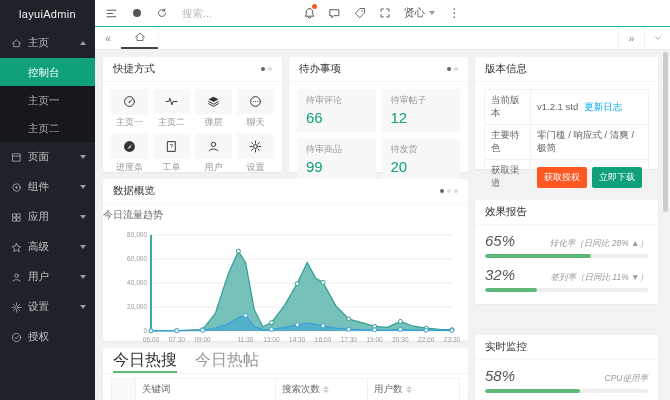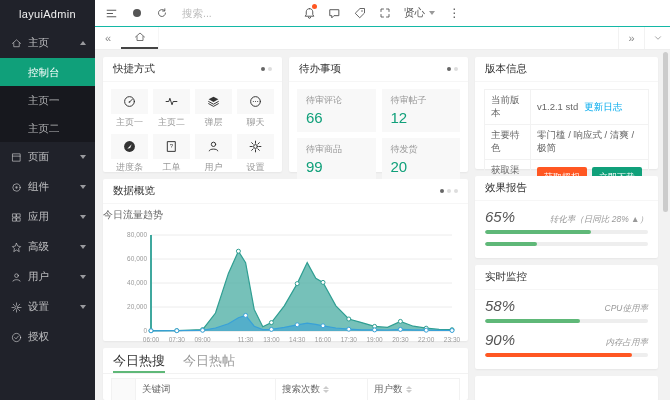--- a/index.html
+++ b/index.html
@@ -69,21 +69,21 @@
   .todo-num { font-size:15px; color:#10a07a; margin-top:2px; }
 
   
   .overview { height:162px; flex:none; }
   .chart-title { text-align:left; font-size:10px; color:#666; margin:4px 0 7px; }
   #chart { display:block; margin:0 auto; }
 
   
   .hot { flex:1; min-height:40px; overflow:hidden; display:flex; flex-direction:column; }
   .hot-tabs { display:flex; gap:18px; padding:0 10px; height:26px; align-items:stretch; border-bottom:1px solid #f2f2f2; flex:none; }
-  .hot-tab { font-size:13px; color:#999; display:flex; align-items:center; position:relative; cursor:pointer; }
+  .hot-tab { font-size:16px; color:#999; display:flex; align-items:center; position:relative; cursor:pointer; }
   .hot-tab.active { color:#333; }
   .hot-tab.active .und { position:absolute; left:0; right:0; bottom:0; height:2px; background:#5FB878; }
   table.hot-table { width:calc(100% - 16px); margin:4px 8px 0; border-collapse:collapse; font-size:9.5px; color:#666; }
   .hot-table th, .hot-table td { border:1px solid #f2f2f2; padding:4px 6px; text-align:left; font-weight:normal; height:20px; }
   .hot-table th { color:#666; }
   .hot-table .rank-col { width:24px; background:#fafafa; text-align:center; }
   .hot-table .num-col { width:92px; }
   .sort { display:inline-flex; flex-direction:column; gap:1px; margin-left:3px; vertical-align:middle; cursor:pointer; }
   .sort i { display:block; width:0; height:0; border-left:3px solid transparent; border-right:3px solid transparent; }
   .sort .s-up { border-bottom:3.5px solid #ccc; }
@@ -93,21 +93,21 @@
   .version { height:112px; flex:none; }
   .v-body { padding:7px 9px; }
   table.v-table { width:100%; border-collapse:collapse; font-size:9.5px; color:#666; }
   .v-table td { border:1px solid #f2f2f2; padding:4px 6px; }
   .v-table .v-label { width:52px; }
   .v-link { color:#01AAED; margin-left:6px; cursor:pointer; }
   .v-btns { display:flex; gap:5px; }
   .btn { font-size:9px; color:#fff; padding:4px 7px; border:none; border-radius:2px; cursor:pointer; white-space:nowrap; }
 
   
-  .report, .monitor { flex:none; }
+  .report, .monitor { flex:none;margin-top:24px; }
   .m-body { padding:7px 10px 4px;font-style:italic; }
   .metric { margin-bottom:8px; }
   .metric-row { display:flex; justify-content:space-between; align-items:baseline; }
   .metric-pct { font-size:15px; color:#555; }
   .metric-label { font-size:8.5px; color:#999; white-space:nowrap; }
   .bar { height:4px; background:#eee; border-radius:2px; margin-top:4px; overflow:hidden; }
   .bar-fill { height:100%; border-radius:2px; display:block; }
 
   
   .product { flex:none; }
@@ -531,20 +531,24 @@
               <div class="metric">
                 <div class="metric-row">
                   <span class="metric-pct">65%</span>
                   <span class="metric-label">转化率（日同比 28% ▲）</span>
                 </div>
                 <div class="bar">
                   <span class="bar-fill" style="width: 65%; background: rgb(95, 184, 120);"></span>
                 </div>
               </div>
               <div class="metric">
+                <div class="metric-row">
+                  <span class="metric-pct">32%</span>
+                  <span class="metric-label">签到率（日同比 11% ▼）</span>
+                </div>
                 <div class="bar">
                   <span class="bar-fill" style="width: 32%; background: rgb(95, 184, 120);"></span>
                 </div>
               </div>
             </div>
         </section>
 
         <section class="card monitor">
           <div class="card-h">
             <span class="card-title">实时监控</span>

